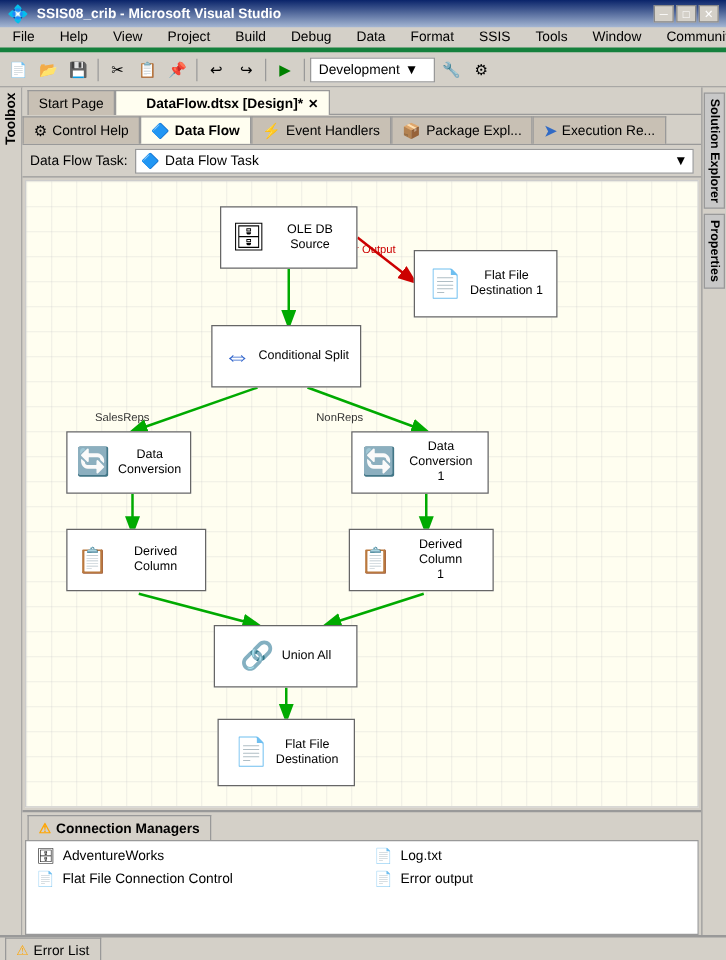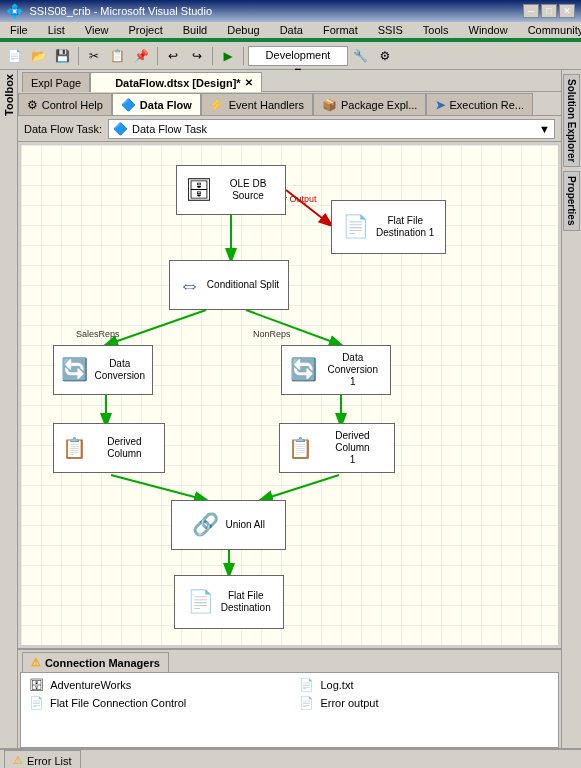--- a/index.html
+++ b/index.html
@@ -1,32 +1,32 @@
 <!DOCTYPE html>
 <html><head>
   <meta charset="utf-8">
   <style>
     * { box-sizing: border-box; margin: 0; padding: 0; }
     body { font-family: 'Segoe UI', Tahoma, Arial, sans-serif; font-size: 11px; background: #d4d0c8; width: 581px; height: 768px; overflow: hidden; }
 
     
     .title-bar { background: linear-gradient(to bottom, #0a246a, #a6b8d4); color: white; padding: 3px 6px; display: flex; align-items: center; justify-content: space-between; height: 22px; }
-    .title-bar-text { font-size: 11px; font-weight: normal; }
+    .title-bar-text { font-size: 11px; font-weight: bold; }
     .title-bar-buttons { display: flex; gap: 2px; }
     .title-btn { width: 16px; height: 14px; background: #d4d0c8; border: 1px solid #888; font-size: 9px; display: flex; align-items: center; justify-content: center; cursor: pointer; }
 
     
     .menu-bar { background: #d4d0c8; border-bottom: 4px solid #15803d; padding: 2px 4px; display: flex; gap: 8px; height: 20px; align-items: center; }
     .menu-item { padding: 2px 6px; font-size: 11px; cursor: pointer; }
 
     
     .toolbar { background: #d4d0c8; border-bottom: 1px solid #999; padding: 2px 4px; display: flex; align-items: center; gap: 2px; height: 28px; }
     .toolbar-btn { width: 22px; height: 22px; background: #d4d0c8; border: 1px solid transparent; display: flex; align-items: center; justify-content: center; cursor: pointer; font-size: 12px; }
     .toolbar-sep { width: 1px; height: 18px; background: #999; margin: 0 2px; }
-    .toolbar-dropdown { background: white; border: 1px solid #999; padding: 2px 6px; height: 20px; font-size: 11px; display: flex; align-items: center; gap: 4px; min-width: 100px; cursor: pointer; flex-direction: column; }
+    .toolbar-dropdown { background: white; border: 1px solid #999; padding: 2px 6px; height: 20px; font-size: 11px; display: flex; align-items: center; gap: 4px; min-width: 100px; cursor: pointer; }
 
     
     .main-area { display: flex; height: calc(768px - 22px - 20px - 28px - 20px); }
 
     
     .left-sidebar { width: 18px; background: #d4d0c8; border-right: 1px solid #999; display: flex; align-items: flex-start; justify-content: center; padding-top: 4px; }
     .toolbox-label { writing-mode: vertical-rl; transform: rotate(180deg); font-size: 11px; font-weight: bold; color: #000; cursor: pointer; }
 
     
     .right-sidebar { width: 20px; background: #d4d0c8; border-left: 1px solid #999; display: flex; flex-direction: column; align-items: center; padding-top: 4px; gap: 4px; }
@@ -94,21 +94,21 @@
   </div>
   <div class="title-bar-buttons">
     <div class="title-btn">─</div>
     <div class="title-btn">□</div>
     <div class="title-btn">✕</div>
   </div>
 </div>
 
 <div class="menu-bar">
   <span class="menu-item">File</span>
-  <span class="menu-item">List</span>
+  <span class="menu-item">Help</span>
   <span class="menu-item">View</span>
   <span class="menu-item">Project</span>
   <span class="menu-item">Build</span>
   <span class="menu-item">Debug</span>
   <span class="menu-item">Data</span>
   <span class="menu-item">Format</span>
   <span class="menu-item">SSIS</span>
   <span class="menu-item">Tools</span>
   <span class="menu-item">Window</span>
   <span class="menu-item">Community</span>
@@ -140,21 +140,21 @@
 <div class="main-area">
 
   <div class="left-sidebar">
     <span class="toolbox-label">Toolbox</span>
   </div>
 
   <div class="center-content">
 
     <div class="doc-tabs">
       <div class="doc-tab">
-        <span>Expl Page</span>
+        <span>Start Page</span>
       </div>
       <div class="doc-tab active">
         <span>DataFlow.dtsx [Design]*</span>
         <span class="tab-close">✕</span>
       </div>
       <div style="flex:1; border-bottom:1px solid #999;"></div>
     </div>
 
     <div class="design-tabs">
       <div class="design-tab">

